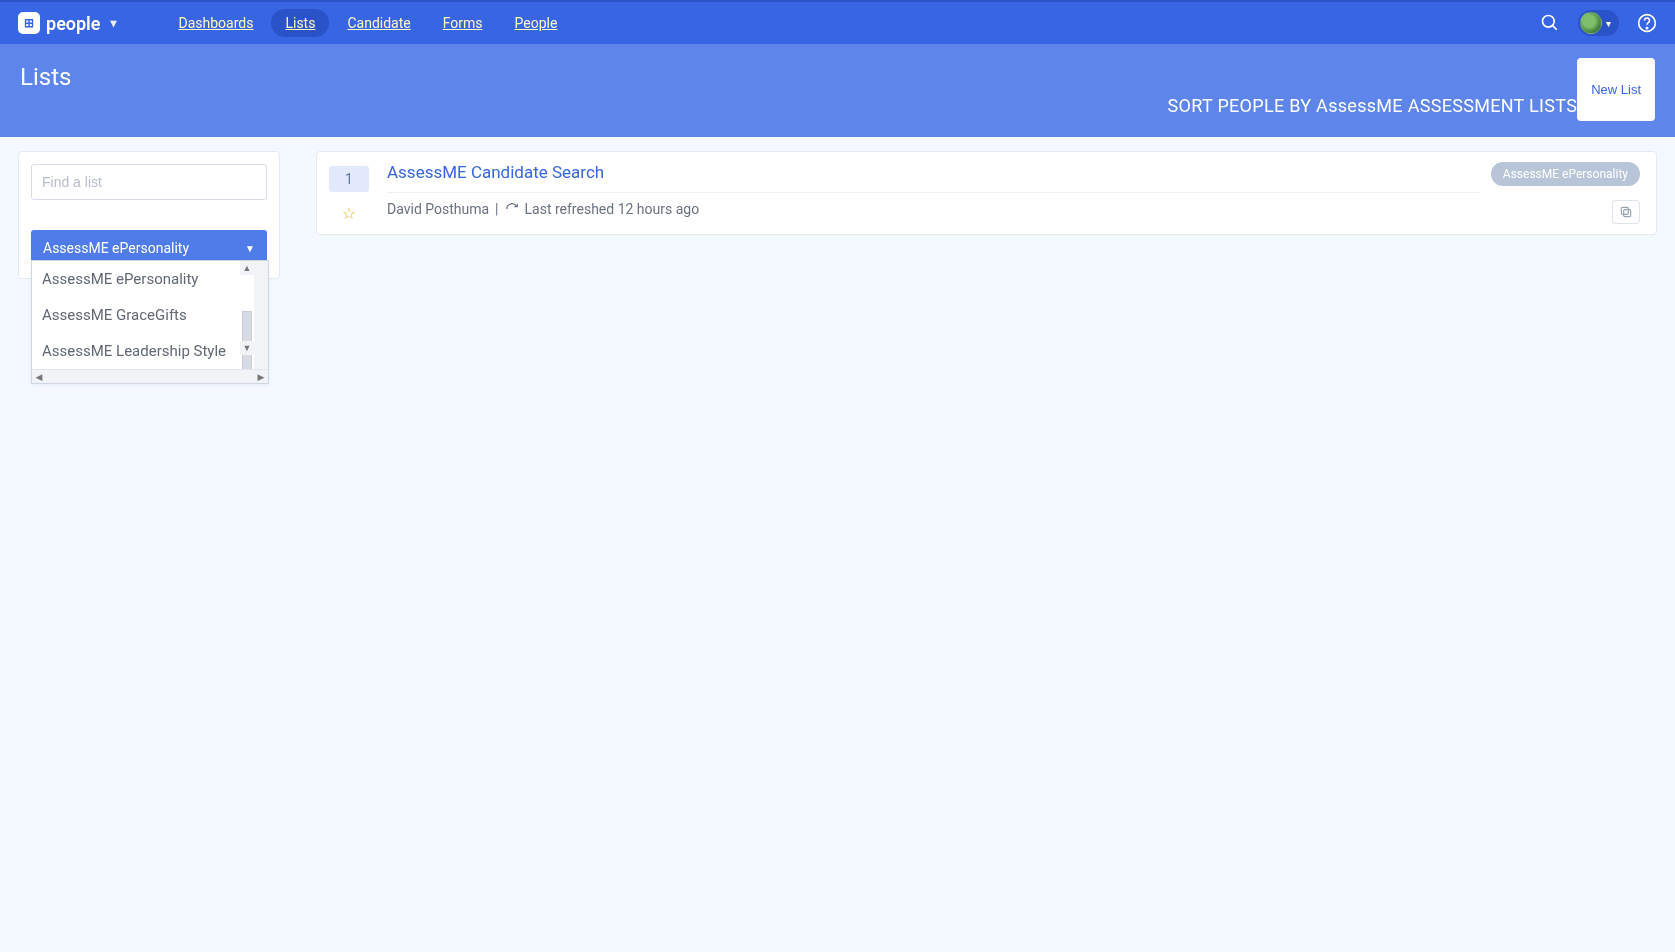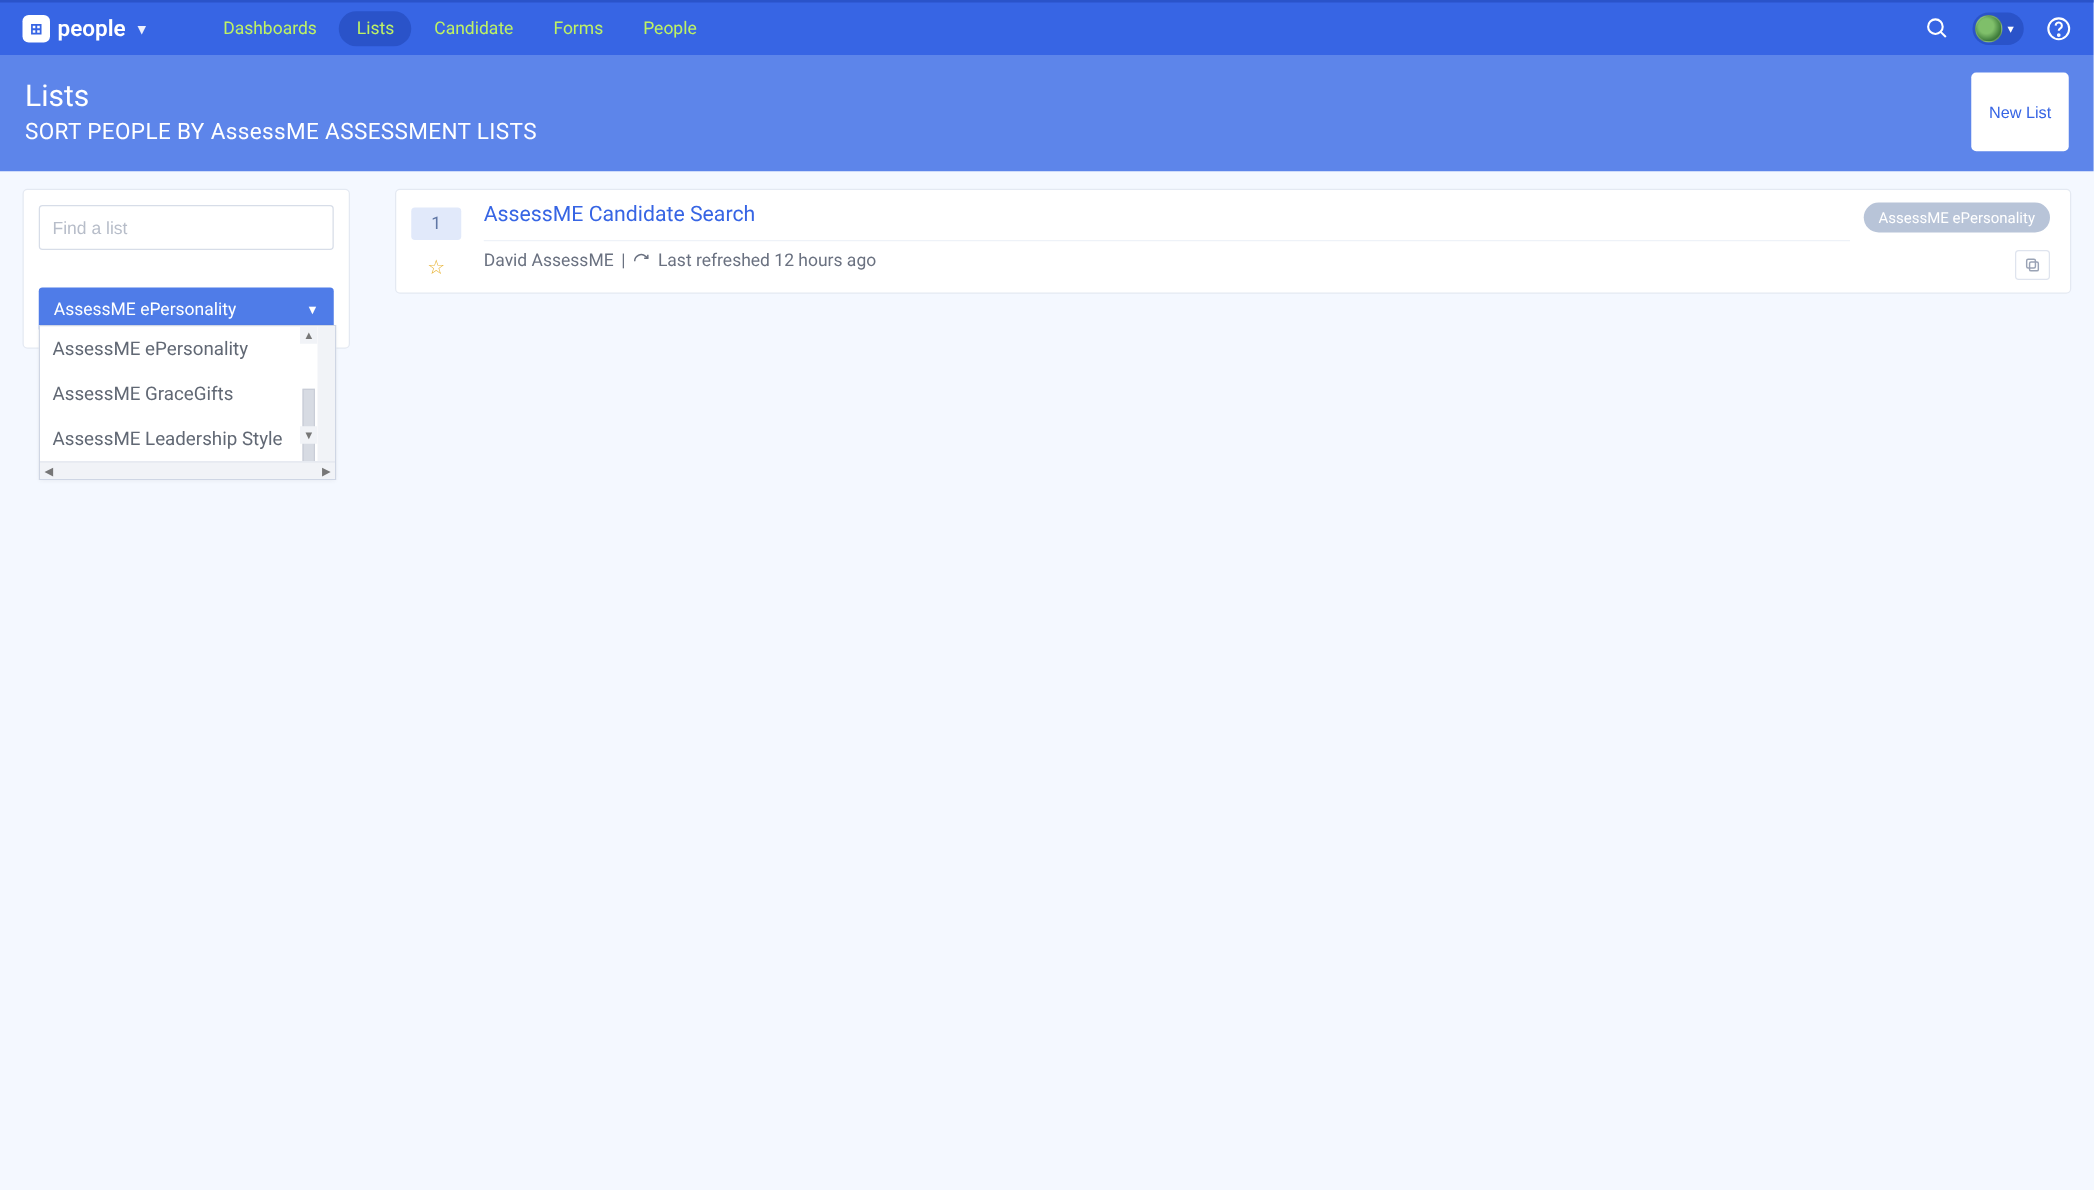--- a/index.html
+++ b/index.html
@@ -35,25 +35,26 @@
     display: flex; align-items: center; justify-content: center;
   }
   .app-logo .glyph { color: #3765e4; font-size: 12px; font-weight: bold;}
   .app-chev { font-size: 12px; opacity: .9; margin-left: 4px;}
   .nav {
     display: flex;
     gap: 4px;
     margin-left: 40px;
   }
   .nav a {
-    color: #bef264;
+    color: #fef9c3;
     font-size: 14px;
     padding: 6px 14px;
     border-radius: 14px;
     cursor: pointer;
+    text-decoration: underline;
   }
   .nav a.active {
     background: #2a53c9;
   }
   .top-right {
     margin-left: auto;
     display: flex;
     align-items: center;
     gap: 18px;
   }
@@ -77,21 +78,21 @@
   }
   .subheader {
     background: #5d85ea;
     color: #fff;
     padding: 14px 20px 16px 20px;
     display: flex;
     align-items: center;
   }
   .subheader .titles { flex: 1; }
   .page-title { font-size: 24px; font-weight: 400;}
-  .page-sub   { font-size: 18px; font-weight: 400; margin-top: 4px; letter-spacing: .3px;}
+  .page-sub   { font-size: 18px; font-weight: 400; margin-top: 4px; letter-spacing: .3px; text-align: right;}
   .new-list-btn {
     background: #fff;
     color: #3765e4;
     border: none;
     border-radius: 4px;
     padding: 24px 14px;
     font-size: 13px;
     font-weight: 500;
     cursor: pointer;
   }
@@ -329,21 +330,21 @@
   <main class="main">
     <div class="list-card">
       <div class="card-left">
         <div class="count-badge">1</div>
         <span class="star">☆</span>
       </div>
       <div class="card-body">
         <a class="card-title">AssessME Candidate Search</a>
         <div class="divider"></div>
         <div class="meta">
-          <span>David AssessME</span>
+          <span>David Posthuma</span>
           <span> | </span>
           <span class="refresh-icon">
             <svg viewBox="0 0 24 24" width="14" height="14" fill="none" stroke="#6a7180" stroke-width="2">
                 <path d="M3 12a9 9 0 0 1 15-6.7L21 8"></path>
                 <path d="M21 3v5h-5"></path>
               </svg>
           </span>
           <span>Last refreshed 12 hours ago</span>
         </div>
       </div>

